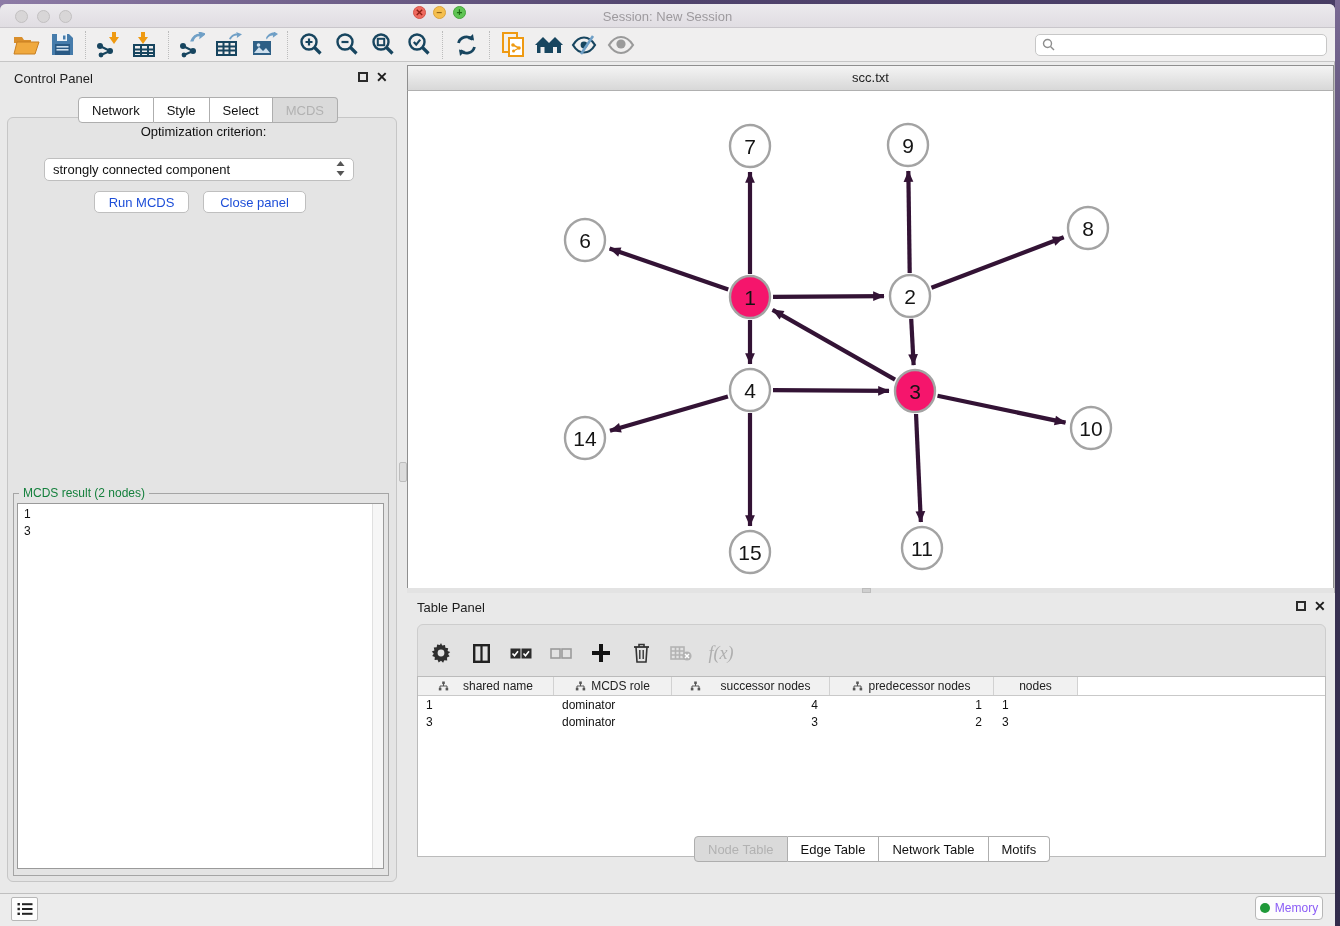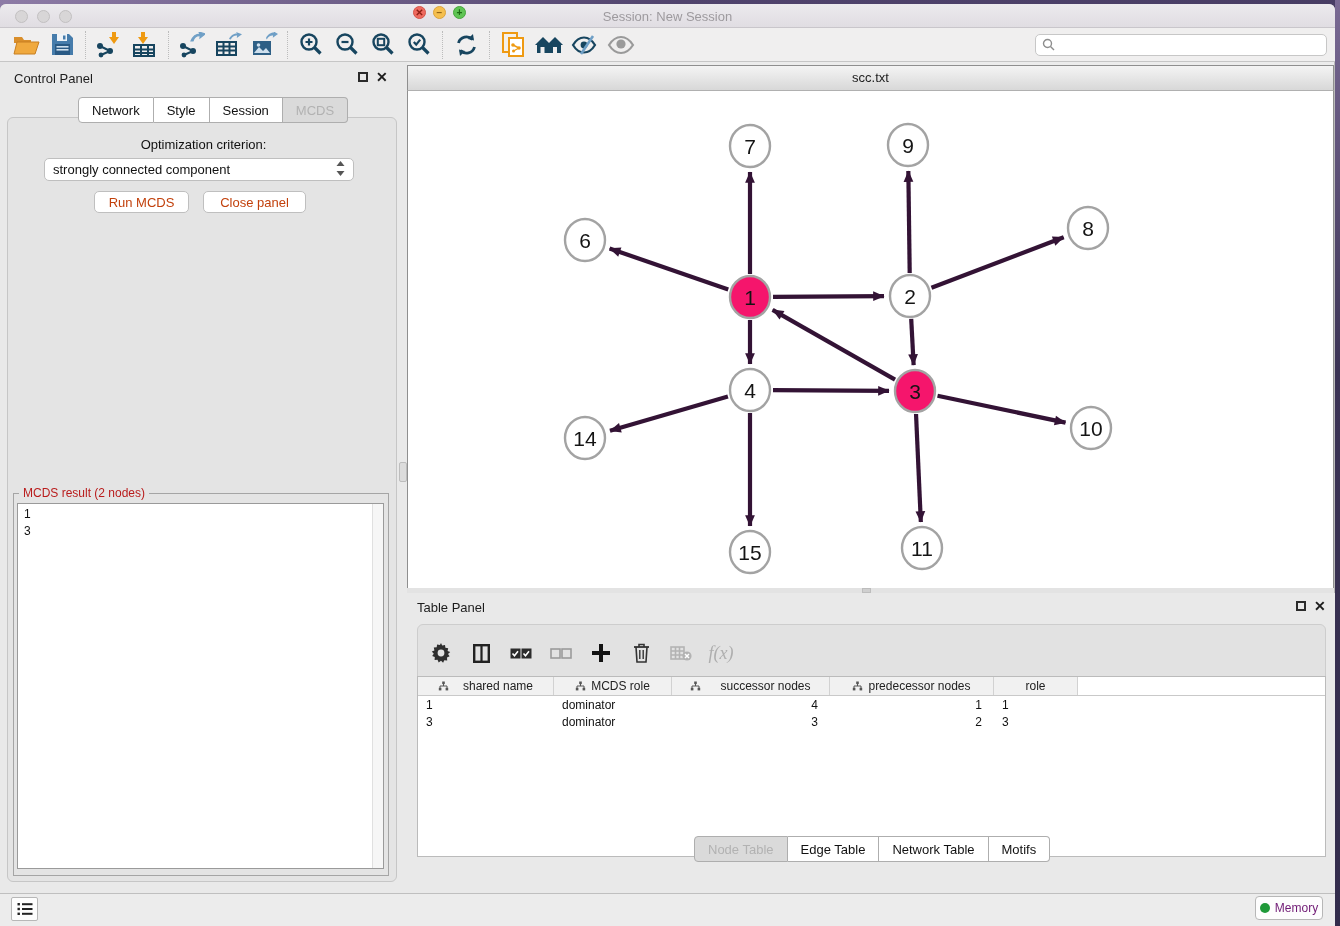--- a/index.html
+++ b/index.html
@@ -42,31 +42,31 @@
   .tabstrip { display:flex; }
   #cp-tabs { left:78px; top:97px; height:21px; }
   .tab { height:21px; display:flex; align-items:center; justify-content:center; font-size:13px;
          background:#fff; border:1px solid #aeaeae; border-left:none; padding:12px 13px; color:#111; }
   .tab:first-child { border-left:1px solid #aeaeae; border-radius:4px 0 0 4px; }
   .tab.last { border-radius:0 4px 4px 0; }
   .tab.disabled-selected { background:#dadada; color:#b2b2b2; }
 
   #cp-inset { left:7px; top:117px; width:390px; height:765px; background:#e4e4e4;
               border:1px solid #c6c6c6; border-radius:6px; }
-  #opt-label { left:0; top:137px; width:407px; text-align:center; font-size:13px; color:#111; }
+  #opt-label { left:0; top:124px; width:407px; text-align:center; font-size:13px; color:#111; }
   #opt-select { left:44px; top:158px; width:310px; height:23px; background:#fff; border:1px solid #bfbfbf;
                 border-radius:5px; display:flex; align-items:center; padding:0 8px; font-size:13px; color:#111; }
   #opt-select .chev { margin-left:auto; }
-  .btn { background:#fff; border:1px solid #bfbfbf; border-radius:5px; font-size:13px; color:#c2410c;
+  .btn { background:#fff; border:1px solid #bfbfbf; border-radius:5px; font-size:13px; color:#1d4ed8;
          display:flex; align-items:center; justify-content:center; }
   #run-btn  { left:94px;  top:191px; width:95px;  height:22px; }
   #close-btn{ left:203px; top:191px; width:103px; height:22px; }
 
   #mcds-group { left:13px; top:493px; width:376px; height:383px; border:1px solid #a5a5a5; }
-  #mcds-legend { left:19px; top:486px; background:#e4e4e4; padding:0 4px; font-size:12px; color:#b91c1c; }
+  #mcds-legend { left:19px; top:486px; background:#e4e4e4; padding:0 4px; font-size:12px; color:#15803d; }
   #mcds-text { left:17px; top:503px; width:367px; height:366px; background:#fff; border:1px solid #9a9a9a;
                font-size:12px; color:#111; padding:2px 0 0 6px; line-height:17px; }
   #mcds-scroll { left:372px; top:504px; width:11px; height:364px; background:#f6f6f6; border-left:1px solid #e0e0e0; }
 
   
   #v-grip { left:399px; top:462px; width:8px; height:20px; background:#dcdcdc; border:1px solid #bdbdbd; border-radius:2px; }
 
   
   #net-window { left:407px; top:65px; width:927px; height:528px; border:1px solid #8f8f8f; background:#fff; }
   #net-titlebar { left:407px; top:65px; width:927px; height:26px;
@@ -97,21 +97,21 @@
   .tcell { padding:0 8px; }
   .tcell.num { text-align:right; padding-right:12px; }
 
   #tp-tabs { left:694px; top:836px; height:21px; }
 
   
   #status-bar { left:0; top:893px; width:1335px; height:33px; background:#ececec; border-top:1px solid #bfbfbf; }
   #status-list-btn { left:11px; top:897px; width:27px; height:24px; background:#fdfdfd; border:1px solid #b7b7b7;
                      border-radius:2px; display:flex; align-items:center; justify-content:center; }
   #memory-btn { left:1255px; top:896px; width:68px; height:24px; background:#fdfdfd; border:1px solid #b7b7b7;
-                border-radius:4px; display:flex; align-items:center; justify-content:center; gap:5px; font-size:12px; color:#701a75; }
+                border-radius:4px; display:flex; align-items:center; justify-content:center; gap:5px; font-size:12px; color:#8b5cf6; }
   #memory-dot { width:10px; height:10px; border-radius:50%; background:#1f9939; }
 
   
   #right-strip { left:1335px; top:0; width:5px; height:926px;
                  background:linear-gradient(#7a6a94,#3a3254 40%,#332c4c); }
 </style>
 </head>
 <body>
 
 <div id="screen">
@@ -269,21 +269,21 @@
   <div class="abs" id="control-panel"></div>
   <div class="abs" id="cp-title">Control Panel</div>
   <div class="abs panel-btns" id="cp-btns">
     <span class="float-glyph"></span>
     <span class="close-glyph">✕</span>
   </div>
   <div class="abs" id="cp-inset"></div>
   <div class="abs tabstrip" id="cp-tabs">
     <div class="tab">Network</div>
     <div class="tab">Style</div>
-    <div class="tab">Session</div>
+    <div class="tab">Select</div>
     <div class="tab last disabled-selected">MCDS</div>
   </div>
   <div class="abs" id="opt-label">Optimization criterion:</div>
   <div class="abs" id="opt-select">
     <span>strongly connected component</span>
     <span class="chev">
       <svg width="9" height="15" viewBox="0 0 9 15">
           <path d="M4.5 0L8.5 5h-8z" fill="#555"></path>
           <path d="M4.5 15L0.5 10h8z" fill="#555"></path>
         </svg>
@@ -471,21 +471,21 @@
       <div class="hcell c3">
           <svg width="11" height="10" viewBox="0 0 11 10">
             <rect x="4.2" y="0.5" width="2.6" height="2.6" fill="#555"></rect>
             <rect x="0.8" y="6.8" width="2.6" height="2.6" fill="#555"></rect>
             <rect x="7.6" y="6.8" width="2.6" height="2.6" fill="#555"></rect>
             <path d="M5.5 3v2M2 7V5h7v2" fill="none" stroke="#555" stroke-width="1"></path>
           </svg>
           <span>predecessor nodes</span>
         </div>
       <div class="hcell c4">
-          <span>role</span>
+          <span>nodes</span>
         </div>
       <div class="hcell hfill"></div>
     </div>
     <div id="table-body">
         <div class="trow">
           <div class="tcell c0">1</div>
           <div class="tcell c1">dominator</div>
           <div class="tcell c2 num">4</div>
           <div class="tcell c3 num">1</div>
           <div class="tcell c4">1</div>

